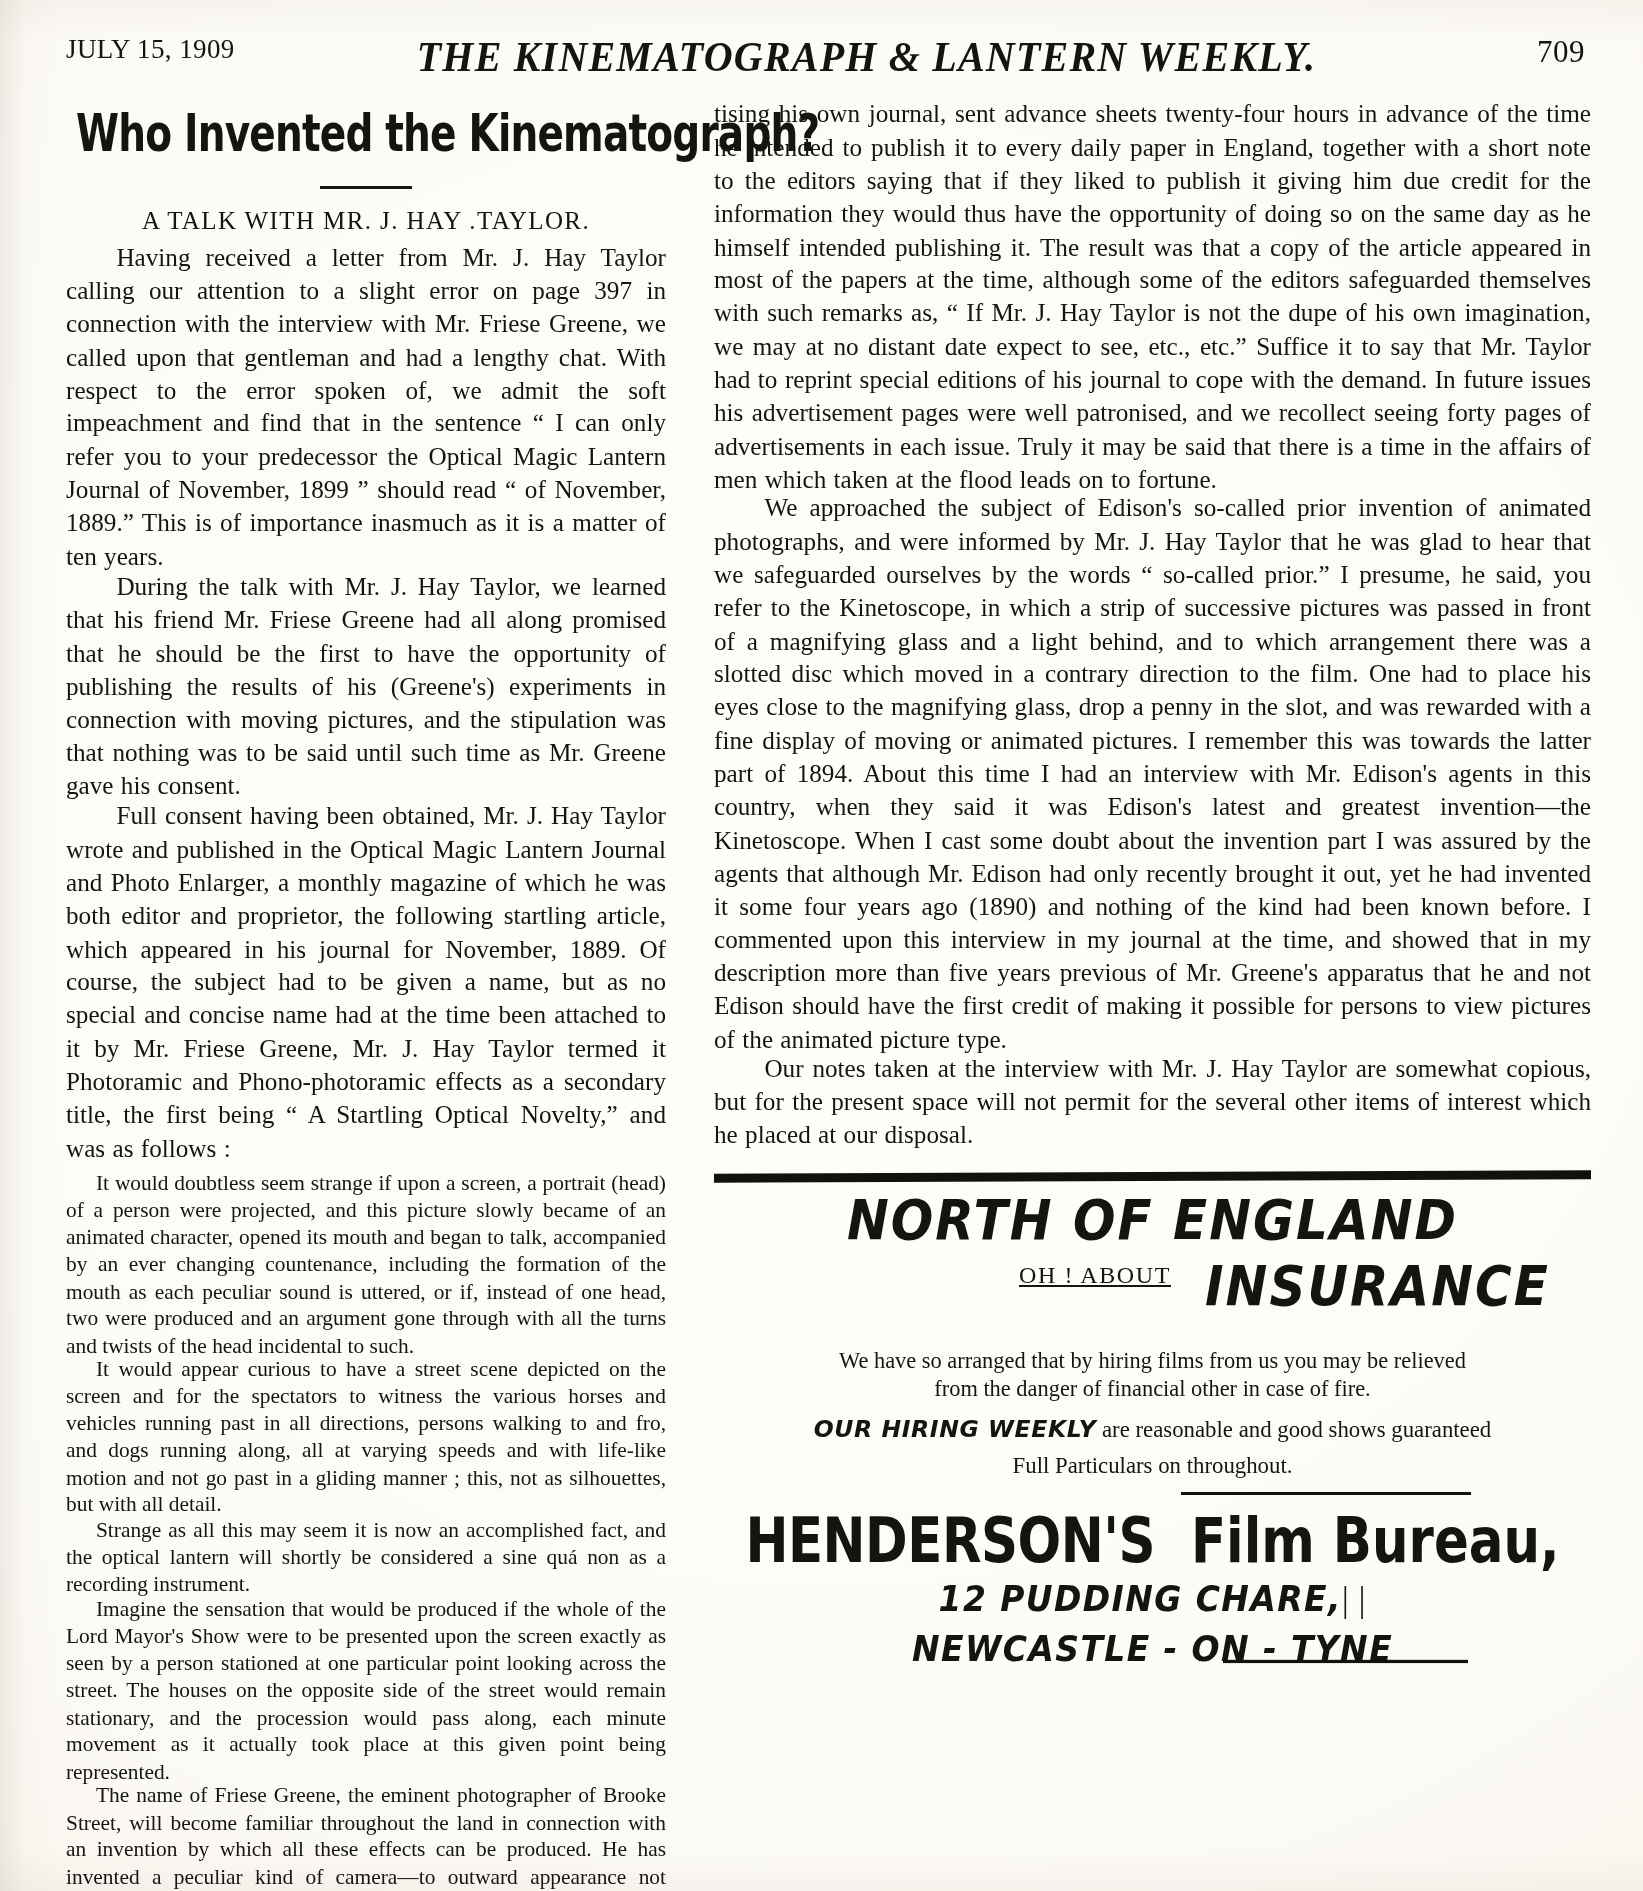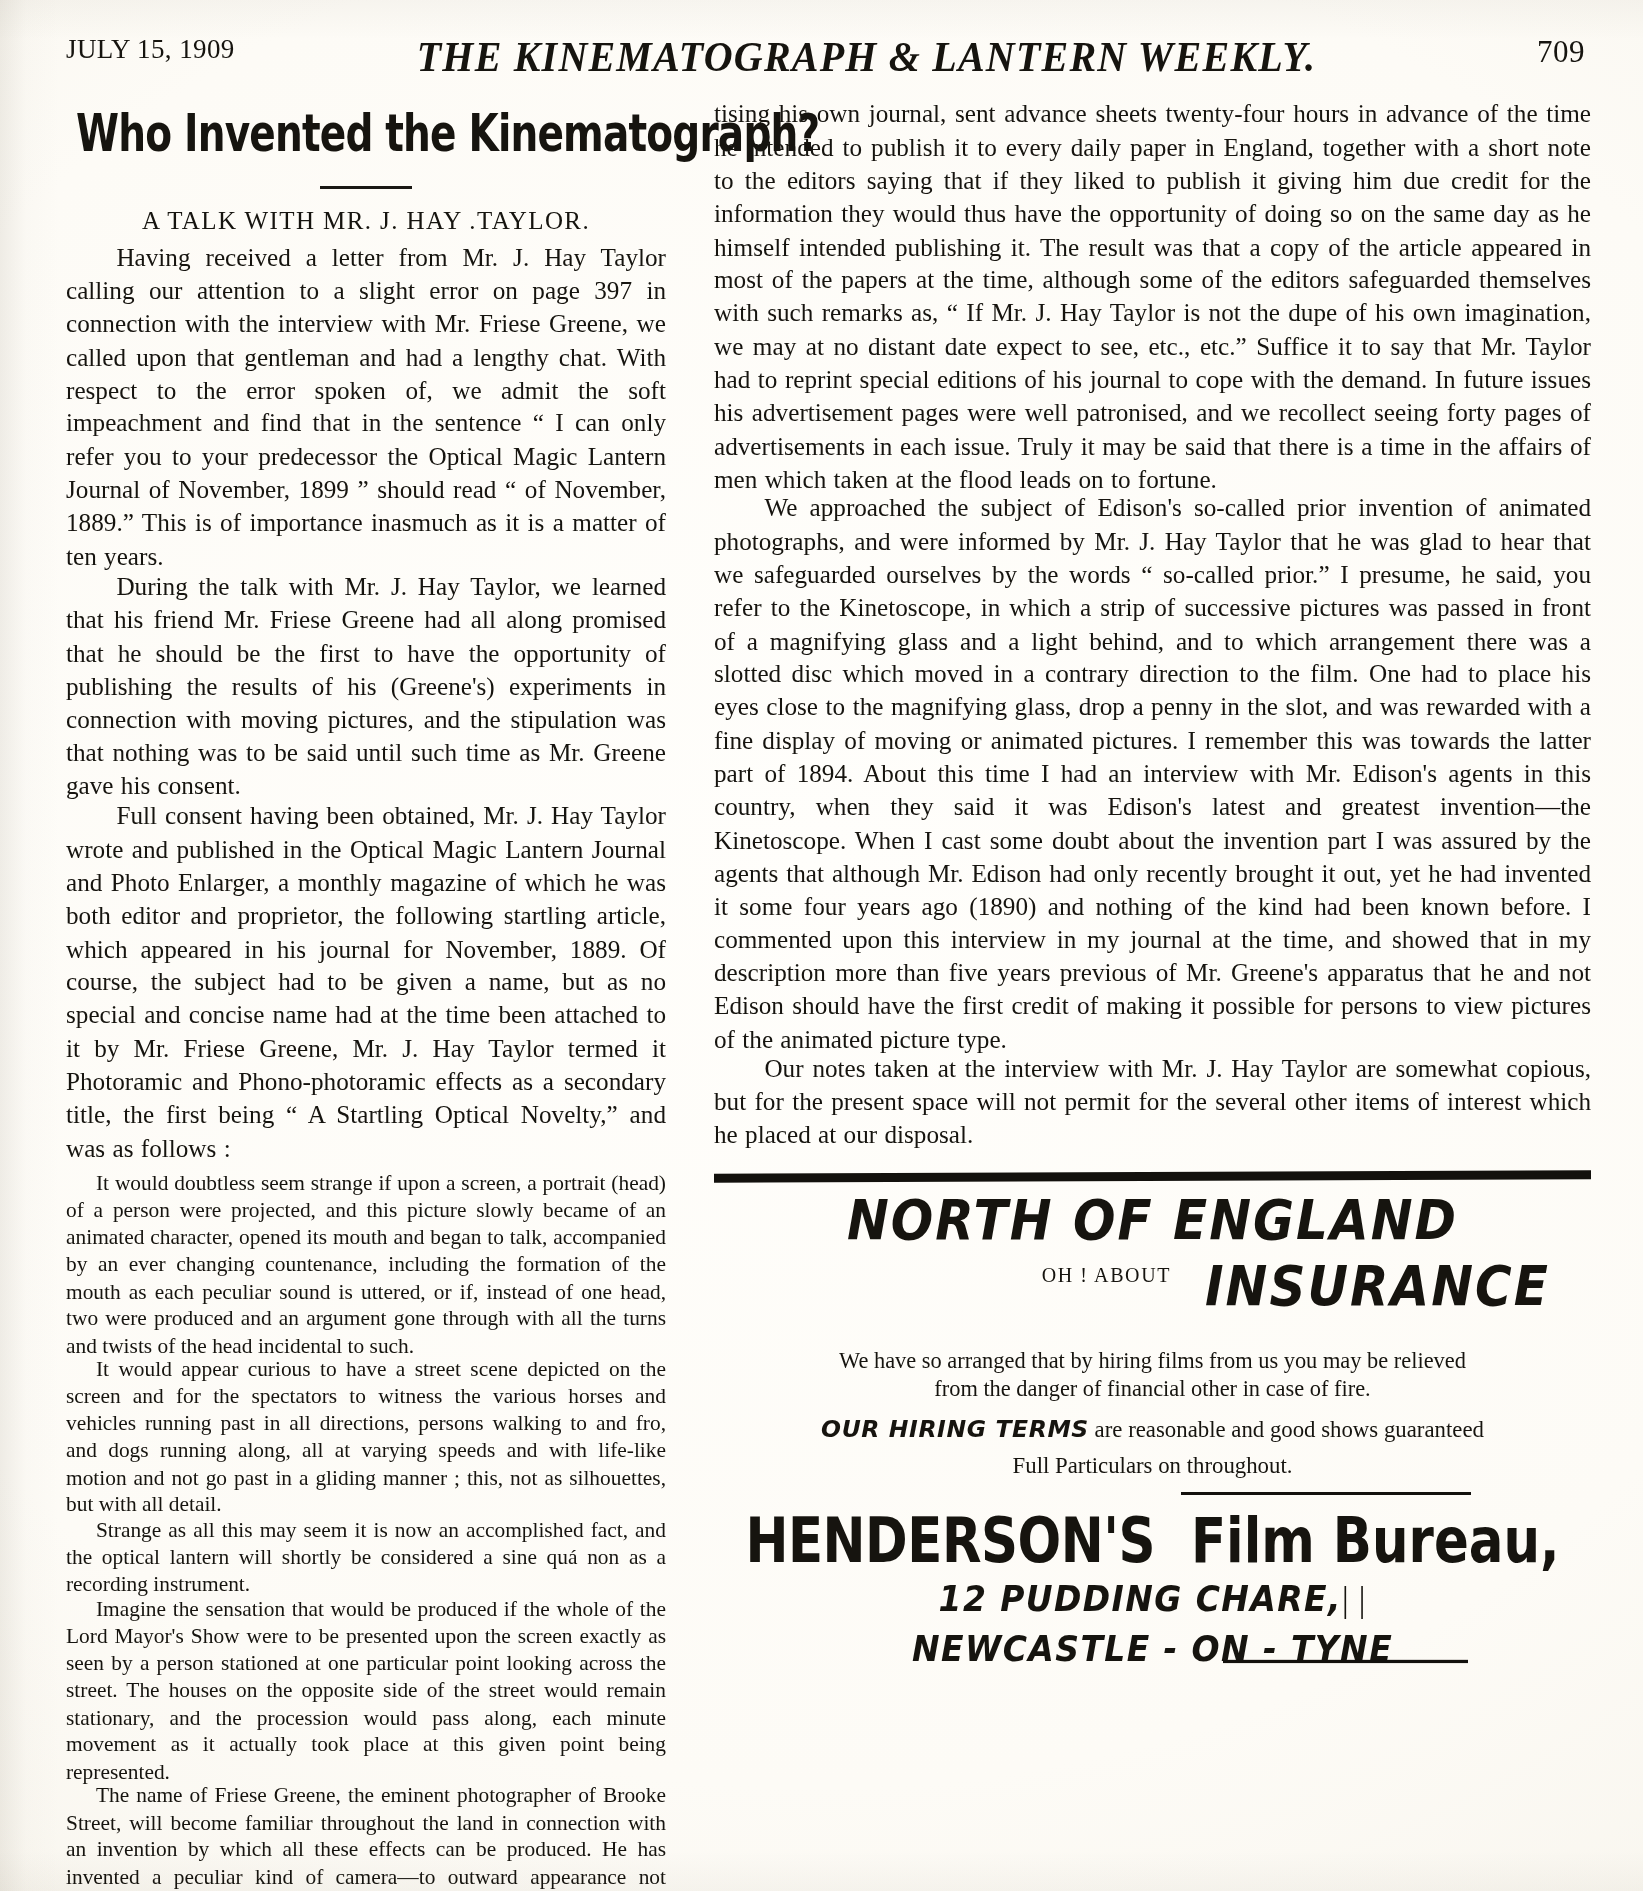--- a/index.html
+++ b/index.html
@@ -170,25 +170,26 @@
     margin-top: 2px;
   }
   .ad-h2wrap {
     display: flex;
     align-items: center;
     justify-content: flex-end;
     margin-top: 12px;
   }
   .ad-ohabout {
     font-family: "Liberation Serif", serif;
-    font-size: 20px;
+    font-size: 24px;
     letter-spacing: 1.6px;
     white-space: nowrap;
     margin-right: 34px;
     margin-bottom: 22px;
+    text-decoration: underline;
   }
   .ad-h2 {
     font-family: "DejaVu Sans", sans-serif;
     font-weight: bold;
     font-style: italic;
     font-size: 50px;
     letter-spacing: 2px;
     white-space: nowrap;
     transform: scale(1.0, 1.12);
     transform-origin: left center;
@@ -325,21 +326,21 @@
           <div class="ad-h1">NORTH OF ENGLAND</div>
           <div class="ad-h2wrap">
             <div class="ad-ohabout">OH !  ABOUT</div>
             <div class="ad-h2">INSURANCE</div>
           </div>
         </div>
 
         <div class="ad-line">We have so arranged that by hiring films from us you may be relieved</div>
         <div class="ad-line2">from the danger of financial other in case of fire.</div>
 
-        <div class="ad-terms"><b>OUR HIRING TERMS</b><span> are reasonable and good shows guaranteed</span></div>
+        <div class="ad-terms"><b>OUR HIRING WEEKLY</b><span> are reasonable and good shows guaranteed</span></div>
 
         <div class="ad-full">Full Particulars on throughout.</div>
 
         <div class="ad-rule-mid"></div>
 
         <div class="ad-brand"><span>HENDERSON'S</span><span class="thin">&nbsp;&nbsp;</span><span class="thin">Film Bureau,</span></div>
 
         <div class="ad-addr1"><span>12 PUDDING CHARE,</span><span class="tick">| |</span></div>
 
         <div class="ad-addr2 underline-tyne">NEWCASTLE - ON - TYNE</div>

